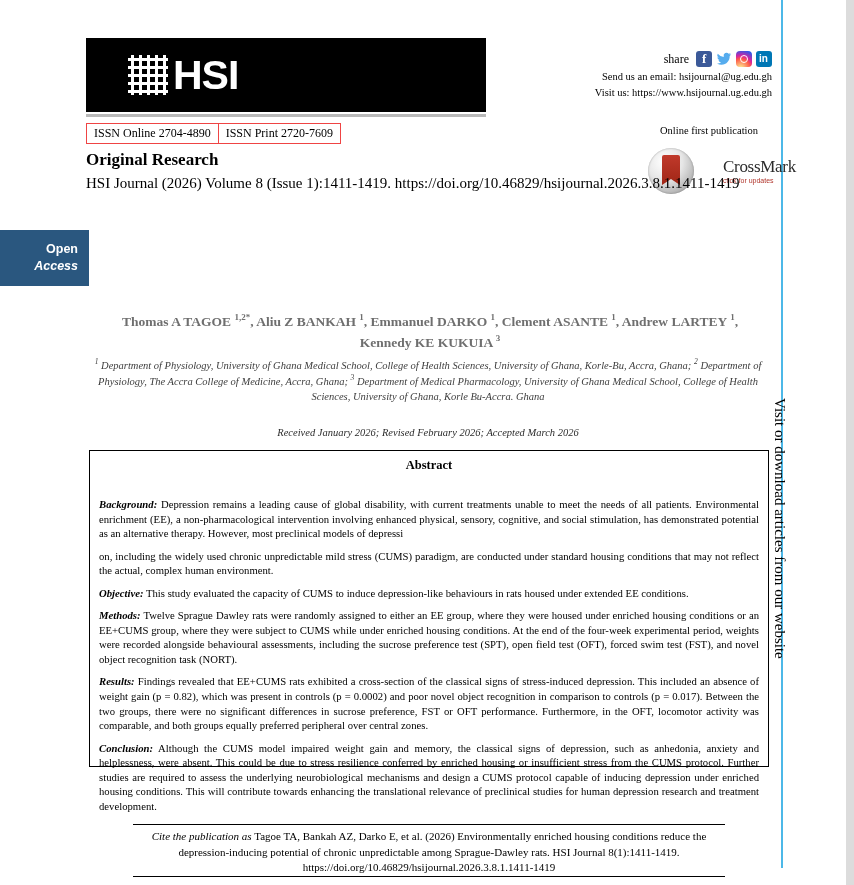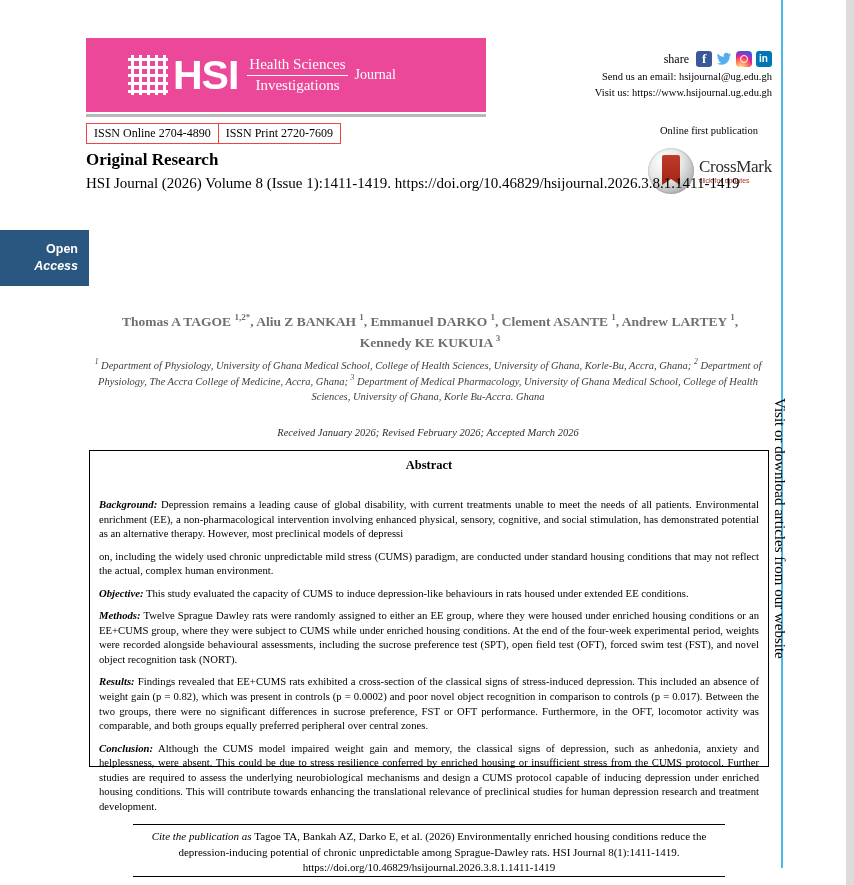--- a/index.html
+++ b/index.html
@@ -42,21 +42,21 @@
     background: #dcdcdc;
   }
 
   
   .masthead {
     position: absolute;
     left: 86px;
     top: 38px;
     width: 400px;
     height: 74px;
-    background: #ec4899;
+    background: #000000;
     display: flex;
     align-items: center;
     padding-left: 42px;
     box-sizing: border-box;
   }
   .masthead-rule {
     position: absolute;
     left: 86px;
     top: 114px;
     width: 400px;
@@ -217,20 +217,21 @@
 
   
   .crossmark {
     position: absolute;
     left: 648px;
     top: 147px;
     width: 125px;
     height: 48px;
     display: flex;
     align-items: center;
+    gap: 24px;
   }
   .cm-circle {
     width: 46px; height: 46px;
     border-radius: 50%;
     background: radial-gradient(circle at 35% 30%, #ffffff 0%, #e6e6e6 42%, #b0b0b0 78%, #8f8f8f 100%);
     position: relative;
     flex: 0 0 auto;
     box-shadow: inset 0 0 2px rgba(0,0,0,.35);
   }
   .cm-circle::after {
@@ -464,27 +465,20 @@
       <span class="hbar" style="top:19px"></span>
       <span class="hbar" style="top:27px"></span>
       <span class="hbar" style="top:35px"></span>
       <span class="vbar" style="left:3px"></span>
       <span class="vbar" style="left:11px"></span>
       <span class="vbar" style="left:19px"></span>
       <span class="vbar" style="left:27px"></span>
       <span class="vbar" style="left:35px"></span>
     </div>
     <div class="logo-hsi">HSI</div>
-    <div class="logo-words">
-      <div class="logo-stack">
-        <div class="top">Health Sciences</div>
-        <div class="bottom">Investigations</div>
-      </div>
-      <div class="logo-journal">Journal</div>
-    </div>
   </div>
   <div class="masthead-rule"></div>
 
   <div class="share-block">
     <div class="share-row">
       <span class="share-label">share</span>
       <span class="sicon fb"></span>
       <span class="sicon tw">
         <svg width="16" height="16" viewBox="0 0 16 16" aria-hidden="true">
             <path d="M15 3.2c-.5.25-1.1.4-1.7.5.6-.4 1.05-1 1.27-1.7-.57.35-1.2.6-1.87.73A2.9 2.9 0 0 0 7.7 5.3c0 .23.02.45.07.66A8.3 8.3 0 0 1 1.8 2.7a2.9 2.9 0 0 0 .9 3.9c-.47-.02-.92-.15-1.3-.36v.04c0 1.4 1 2.57 2.33 2.84-.25.07-.5.1-.77.1-.19 0-.37-.02-.55-.05a2.9 2.9 0 0 0 2.7 2.02A5.8 5.8 0 0 1 1 12.4a8.2 8.2 0 0 0 4.44 1.3c5.33 0 8.25-4.42 8.25-8.25v-.38A5.9 5.9 0 0 0 15 3.2z" fill="#55acee"></path>

